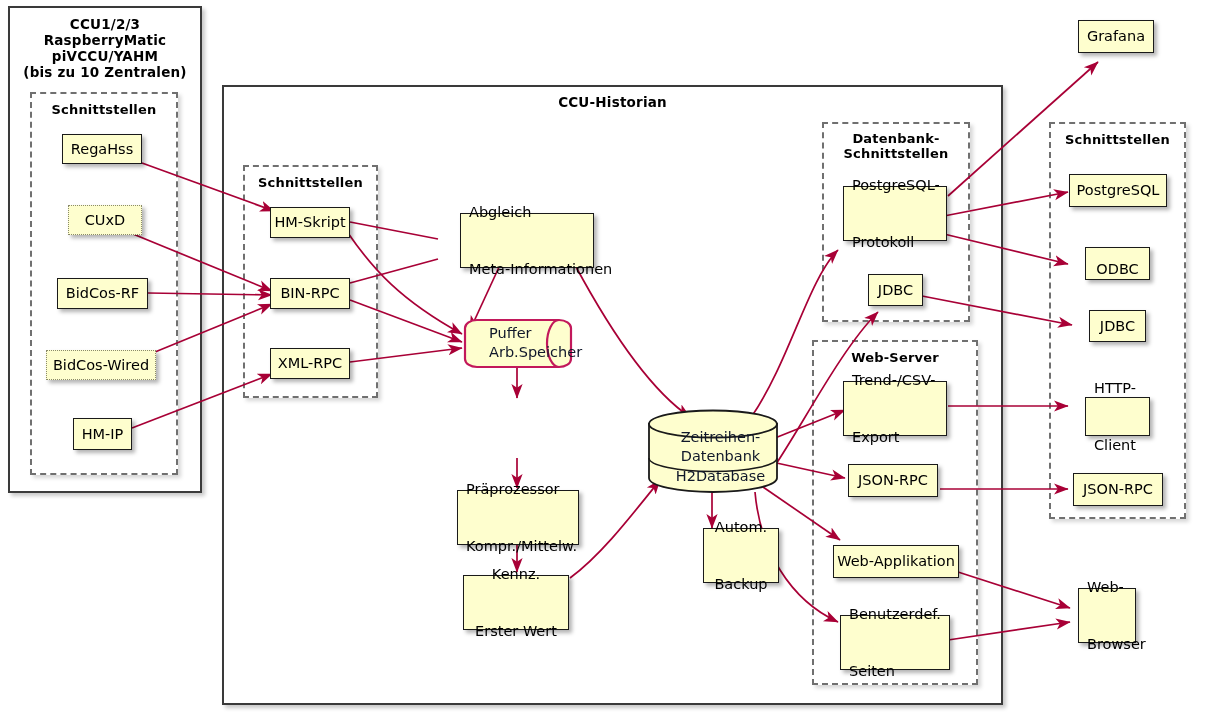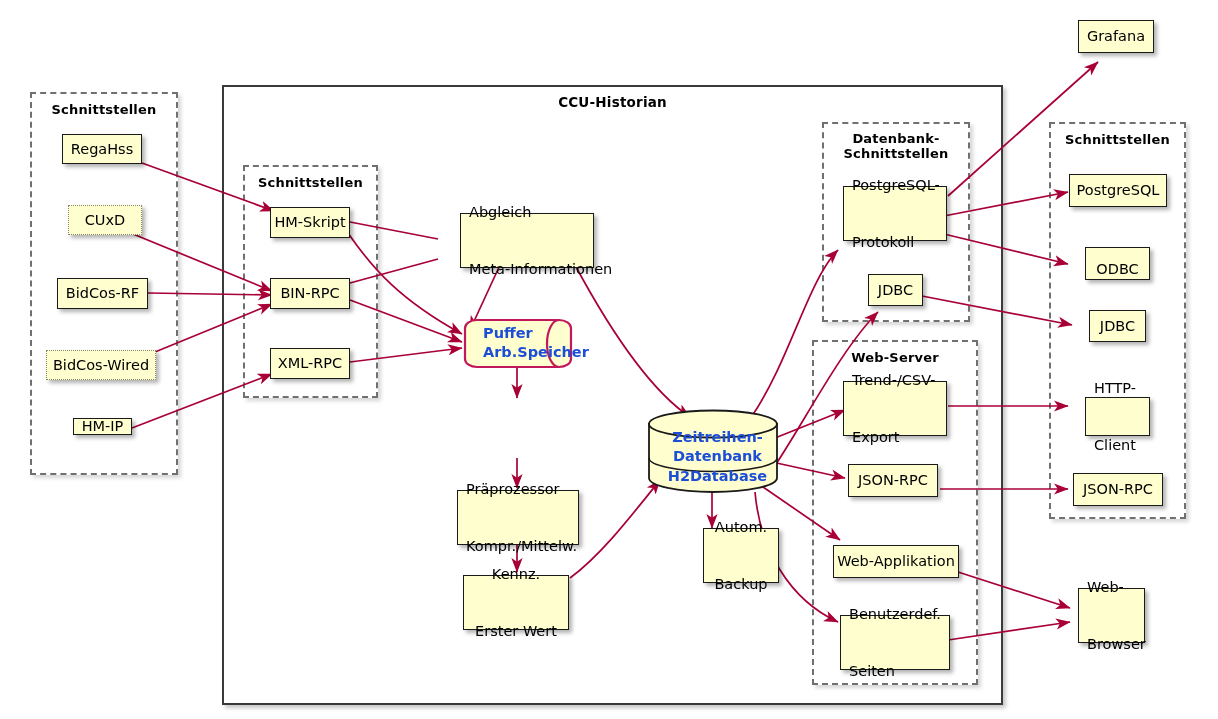--- a/index.html
+++ b/index.html
@@ -24,32 +24,38 @@
         border:1.6px solid #1A1A1A;box-shadow:3px 3px 4px rgba(0,0,0,.30);
         display:flex;align-items:center;justify-content:flex-start;
         font-size:14.5px;color:#000;line-height:19px;
         padding:0 8px;white-space:pre;}
   .node.center{justify-content:center;text-align:center;}
   .node.dotted{border:1.8px dotted #8A8A6A;}
 
   
   .cyl{position:absolute;box-sizing:border-box;}
   .cyl svg{position:absolute;left:0;top:0;overflow:visible;}
-  .cyl .cyl-label{position:absolute;left:11px;right:0;text-align:left;
-        font-size:14.5px;color:#1d4ed8;line-height:19px;white-space:pre;font-weight:bold;}
+  .cyl .cyl-label{position:absolute;left:17px;right:0;text-align:left;
+        font-size:14.5px;color:#0f172a;line-height:19px;white-space:pre;}
 
   
   #wires{position:absolute;left:0;top:0;width:1218px;height:719px;
          pointer-events:none;}
 </style>
 </head>
 <body>
 
 <div id="stage">
 
+  <div class="frame" style="left:8px;top:6px;width:194px;height:487px;">
+    <div class="frame-title" style="top:8px;">CCU1/2/3</div>
+    <div class="frame-title" style="top:24px;">RaspberryMatic</div>
+    <div class="frame-title" style="top:40px;">piVCCU/YAHM</div>
+    <div class="frame-title" style="top:56px;">(bis zu 10 Zentralen)</div>
+  </div>
 
   <div class="frame" style="left:222px;top:85px;width:781px;height:620px;">
     <div class="frame-title" style="top:7px;">CCU-Historian</div>
   </div>
 
 
   <div class="pkg" style="left:30px;top:92px;width:148px;height:383px;">
     <div class="pkg-title" style="top:8px;">Schnittstellen</div>
   </div>
 
@@ -129,21 +135,21 @@
   </div>
   <div class="node center dotted" style="left:68px;top:205px;width:74px;height:30px;">
     <span>CUxD</span>
   </div>
   <div class="node center" style="left:57px;top:278px;width:91px;height:31px;">
     <span>BidCos-RF</span>
   </div>
   <div class="node center dotted" style="left:46px;top:350px;width:110px;height:30px;">
     <span>BidCos-Wired</span>
   </div>
-  <div class="node center" style="left:73px;top:418px;width:59px;height:17px;">
+  <div class="node center" style="left:73px;top:418px;width:59px;height:32px;">
     <span>HM-IP</span>
   </div>
 
   <div class="node center" style="left:270px;top:207px;width:80px;height:31px;">
     <span>HM-Skript</span>
   </div>
   <div class="node center" style="left:270px;top:278px;width:80px;height:31px;">
     <span>BIN-RPC</span>
   </div>
   <div class="node center" style="left:270px;top:348px;width:80px;height:31px;">
@@ -243,20 +249,20 @@
   </div>
   <div class="node" style="left:1085px;top:372px;width:65px;height:39px;margin-top:25px;">
     <div>
       <div>HTTP-</div>
       <div>Client</div>
     </div>
   </div>
   <div class="node center" style="left:1073px;top:473px;width:90px;height:33px;">
     <span>JSON-RPC</span>
   </div>
-  <div class="node" style="left:1078px;top:588px;width:67px;height:55px;">
+  <div class="node" style="left:1078px;top:588px;width:58px;height:55px;">
     <div>
       <div>Web-</div>
       <div>Browser</div>
     </div>
   </div>
 
 </div>
 
 </body></html>

